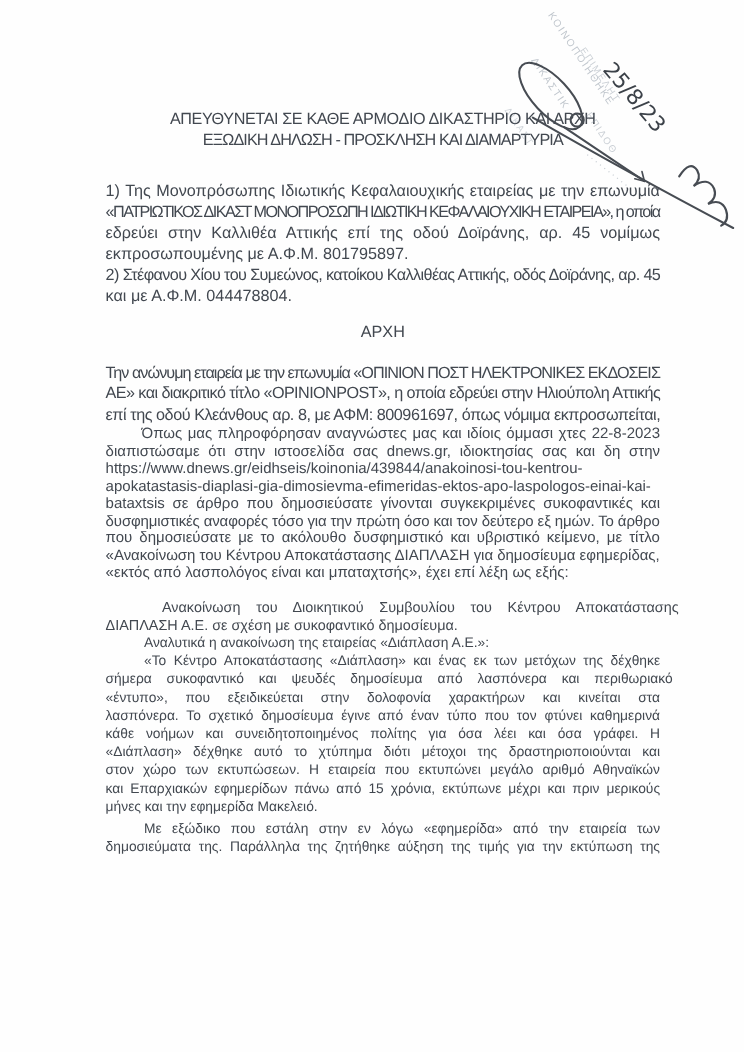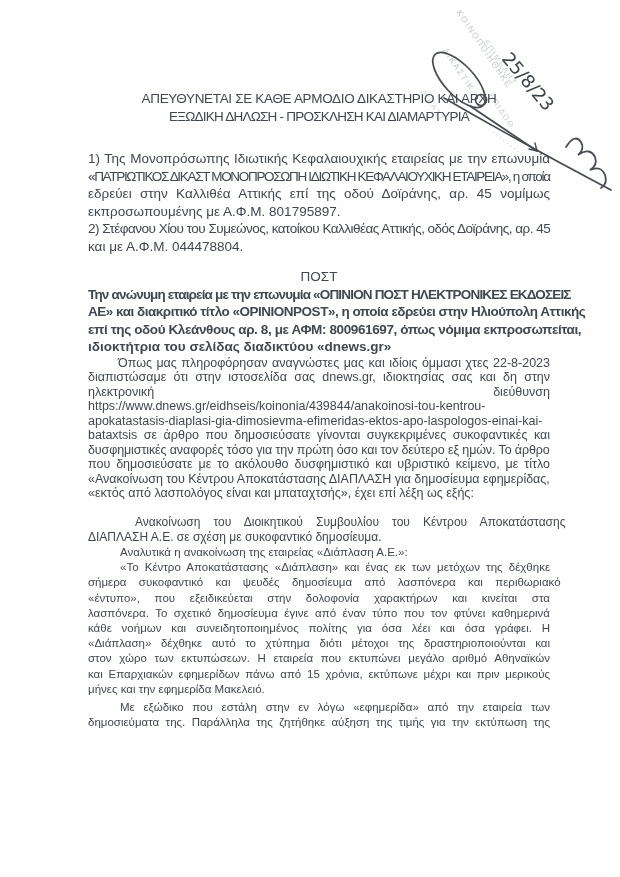--- a/index.html
+++ b/index.html
@@ -51,32 +51,30 @@
       </div>
     <div class="block" style="font-size: 13.5px; line-height: 17.5px; margin-top: 25px;">
         <div class="tline"><span style="word-spacing: 0.81px;">1) Της Μονοπρόσωπης Ιδιωτικής Κεφαλαιουχικής εταιρείας με την επωνυμία</span></div>
         <div class="tline"><span style="letter-spacing: -1.32px;">«ΠΑΤΡΙΩΤΙΚΟΣ ΔΙΚΑΣΤ ΜΟΝΟΠΡΟΣΩΠΗ ΙΔΙΩΤΙΚΗ ΚΕΦΑΛΑΙΟΥΧΙΚΗ ΕΤΑΙΡΕΙΑ», η οποία</span></div>
         <div class="tline"><span style="word-spacing: 4.53px;">εδρεύει στην Καλλιθέα Αττικής επί της οδού Δοϊράνης, αρ. 45 νομίμως</span></div>
         <div class="tline"><span>εκπροσωπουμένης με Α.Φ.Μ. 801795897.</span></div>
         <div class="tline"><span style="letter-spacing: -0.51px;">2) Στέφανου Χίου του Συμεώνος, κατοίκου Καλλιθέας Αττικής, οδός Δοϊράνης, αρ. 45</span></div>
         <div class="tline"><span>και με Α.Φ.Μ. 044478804.</span></div>
       </div>
     <div class="block" data-align="center" style="font-size: 13.5px; line-height: 17.5px; margin-top: 13px;">
-        <div class="tline"><span>ΠΟΣΤ</span></div>
+        <div class="tline"><span>ΑΡΧΗ</span></div>
       </div>
-    <div class="block" style="font-size: 13.5px; line-height: 17.5px;  font-weight: bold;">
+    <div class="block" style="font-size: 13.5px; line-height: 17.5px; margin-top: 16px;">
         <div class="tline"><span style="letter-spacing: -0.82px;">Την ανώνυμη εταιρεία με την επωνυμία «ΟΠΙΝΙΟΝ ΠΟΣΤ ΗΛΕΚΤΡΟΝΙΚΕΣ ΕΚΔΟΣΕΙΣ</span></div>
         <div class="tline"><span style="letter-spacing: -0.49px;">ΑΕ» και διακριτικό τίτλο «OPINIONPOST», η οποία εδρεύει στην Ηλιούπολη Αττικής</span></div>
         <div class="tline"><span style="letter-spacing: -0.39px;">επί της οδού Κλεάνθους αρ. 8, με ΑΦΜ: 800961697, όπως νόμιμα εκπροσωπείται,</span></div>
-        <div class="tline"><span>ιδιοκτήτρια του σελίδας διαδικτύου «dnews.gr»</span></div>
       </div>
     <div class="block" style="font-size: 12.5px; line-height: 14.5px; ">
         <div class="tline" style="padding-left: 30px;"><span style="word-spacing: 1px;">Όπως μας πληροφόρησαν αναγνώστες μας και ιδίοις όμμασι χτες 22-8-2023</span></div>
         <div class="tline"><span style="word-spacing: 3.73px;">διαπιστώσαμε ότι στην ιστοσελίδα σας dnews.gr, ιδιοκτησίας σας και δη στην</span></div>
-        <div class="tline"><span style="word-spacing: 335.42px;">ηλεκτρονική διεύθυνση</span></div>
         <div class="tline"><span>https://www.dnews.gr/eidhseis/koinonia/439844/anakoinosi-tou-kentrou-</span></div>
         <div class="tline"><span>apokatastasis-diaplasi-gia-dimosievma-efimeridas-ektos-apo-laspologos-einai-kai-</span></div>
         <div class="tline"><span style="word-spacing: 3.02px;">bataxtsis σε άρθρο που δημοσιεύσατε γίνονται συγκεκριμένες συκοφαντικές και</span></div>
         <div class="tline"><span style="letter-spacing: -0.11px;">δυσφημιστικές αναφορές τόσο για την πρώτη όσο και τον δεύτερο εξ ημών. Το άρθρο</span></div>
         <div class="tline"><span style="word-spacing: 2.43px;">που δημοσιεύσατε με το ακόλουθο δυσφημιστικό και υβριστικό κείμενο, με τίτλο</span></div>
         <div class="tline"><span style="letter-spacing: -0.02px;">«Ανακοίνωση του Κέντρου Αποκατάστασης ΔΙΑΠΛΑΣΗ για δημοσίευμα εφημερίδας,</span></div>
         <div class="tline"><span>«εκτός από λασπολόγος είναι και μπαταχτσής», έχει επί λέξη ως εξής:</span></div>
       </div>
     <div class="block" style="font-size: 12px; line-height: 15.2px; margin-top: 14px;">
         <div class="tline" style="padding-left: 47px;"><span style="word-spacing: 9.78px;">Ανακοίνωση του Διοικητικού Συμβουλίου του Κέντρου Αποκατάστασης</span></div>

